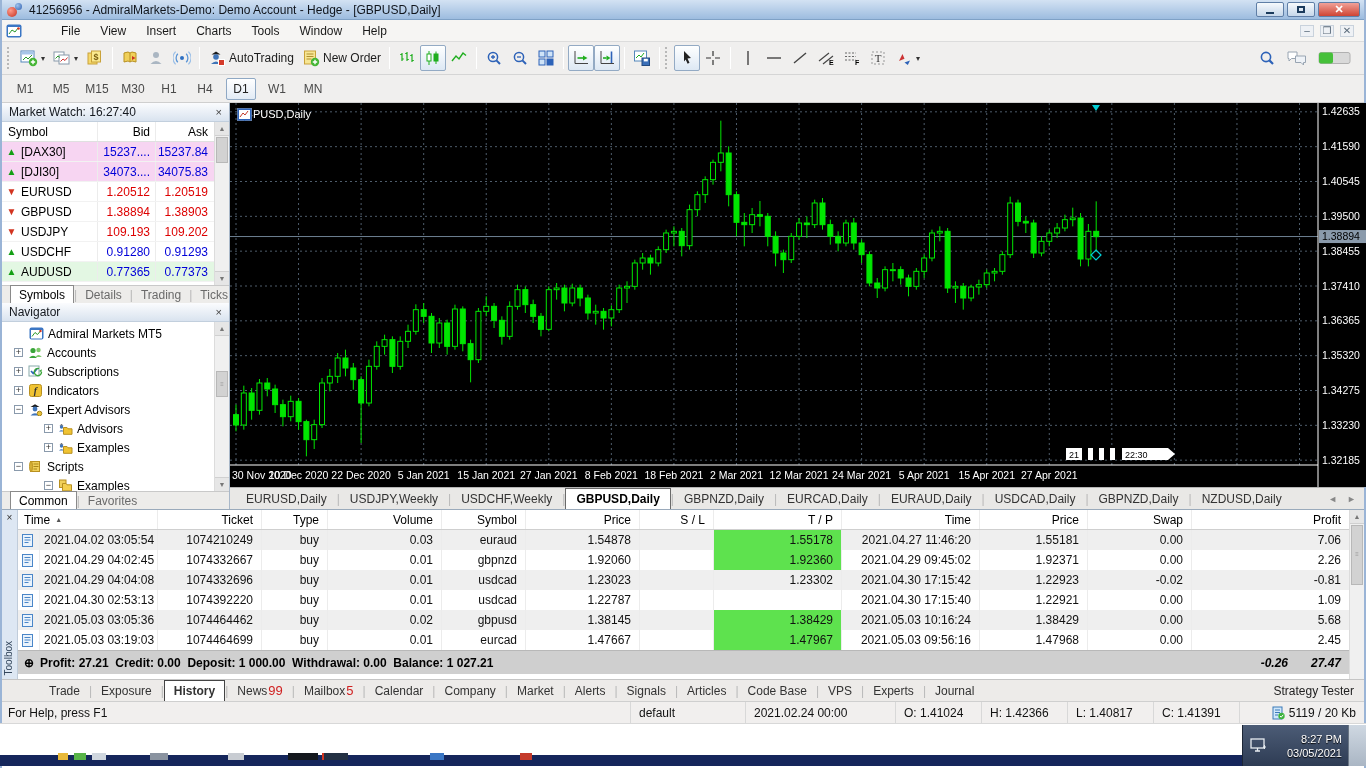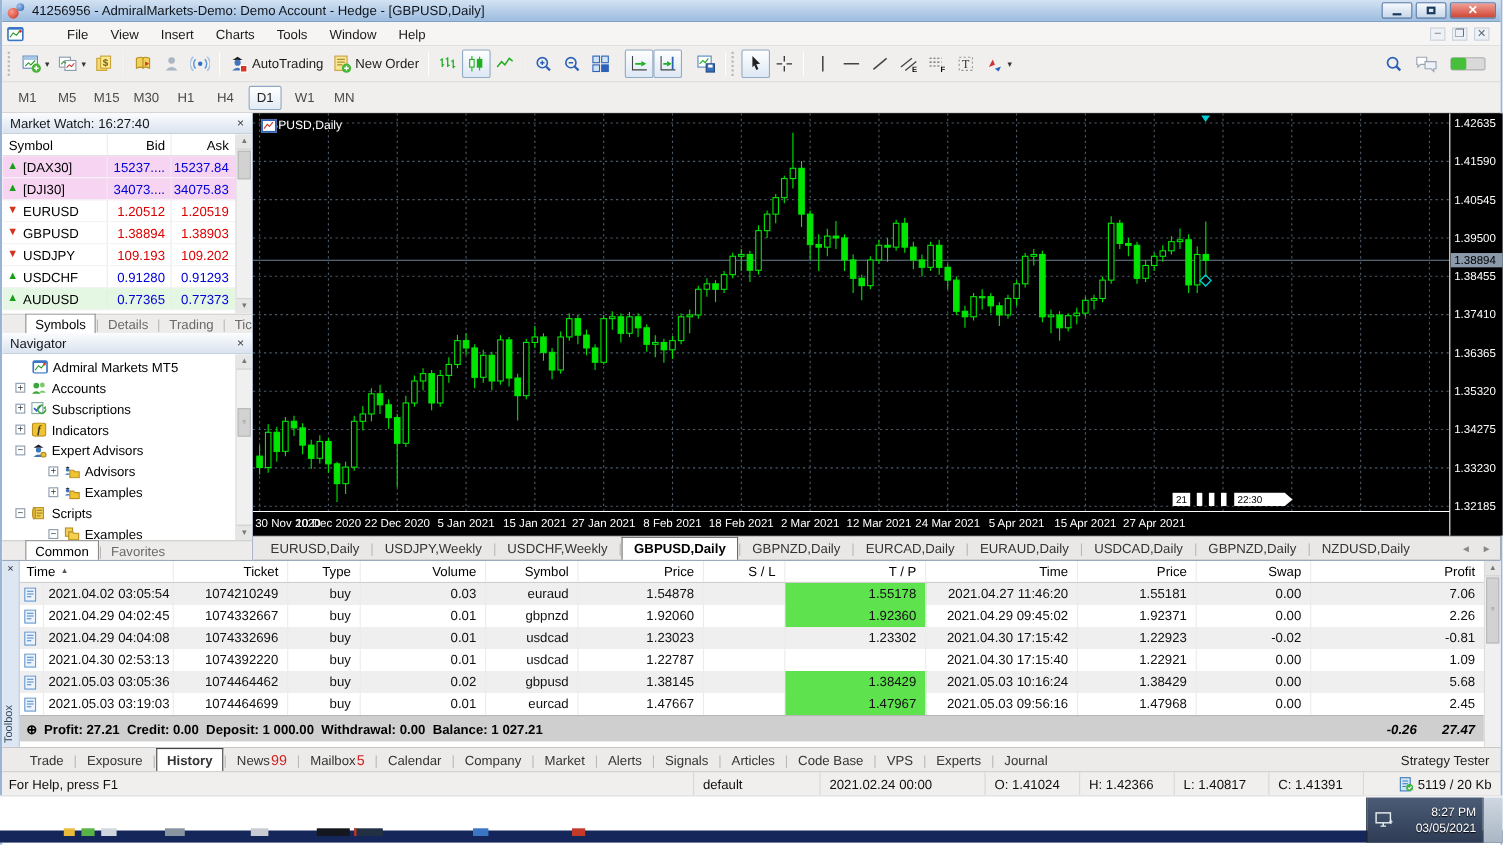--- a/index.html
+++ b/index.html
@@ -58,21 +58,21 @@
   .mw-head { border-bottom:1px solid #e0e0e0; color:#000; }
   .mw-head .h { padding-left:6px; }
   .mw-head .r, .mw-row .num { justify-content:flex-end; padding-right:5px; }
   .mw-row { border-bottom:1px solid #f2f2f2; }
   .mw-row .sym { padding-left:4px; gap:4px; color:#000; }
   .mw-row .tick { font-size:10px; width:11px; text-align:center; }
   .mw-row.up .tick { color:#15a015; } .mw-row.down .tick { color:#d23420; }
   .mw-row.up .num { color:#0000d8; } .mw-row.down .num { color:#dd0000; }
   .mw-row.bg-pink { background:#f7d5f2; } .mw-row.bg-green { background:#e3f7e3; }
 
-  .ptabs { height:18px; flex:none; background:#edecea; border-top:1px solid #c9c9c9; display:flex; align-items:stretch; padding-left:21px; color:#6a6a6a; }
+  .ptabs { height:18px; flex:none; background:#edecea; border-top:1px solid #c9c9c9; display:flex; align-items:stretch; padding-left:8px; color:#6a6a6a; }
   .ptab { padding:0 8px; display:flex; align-items:center; }
   .ptab.active { background:#fff; border:1px solid #8a8a8a; border-bottom:none; margin-top:-1px; color:#000; }
   .psep { display:flex; align-items:center; color:#b8b8b8; }
 
   .nav-row { height:19px; display:flex; align-items:center; gap:4px; white-space:nowrap; color:#000; }
   .expander { width:9px; height:9px; flex:none; border:1px solid #8a9aac; background:#fff; font-size:9px; line-height:7px; text-align:center; color:#333; }
   .nav-ico { width:16px; height:15px; flex:none; display:flex; align-items:center; justify-content:center; }
 
   .chartcol { flex:1; display:flex; flex-direction:column; background:#000; min-width:0; }
   .chart-wrap { height:384px; flex:none; position:relative; }
@@ -98,21 +98,21 @@
   .sortarr { font-size:7px; color:#555; }
   .hrow.alt { background:#efefef; }
   .cell-tp.hit { background:#5ee24e; }
   .hsum { display:grid; grid-template-columns:22px 1152px 104px 1fr; height:24px; align-items:center; background:#cfcfcf; border-top:1px solid #b8b8b8; font-weight:bold; color:#000; }
   .hsum .ic { text-align:center; font-size:12px; }
   .hsum .txt { white-space:pre; }
   .hsum .r { text-align:right; padding-right:8px;font-style:italic; }
   .tb-scroll { position:absolute; right:0; top:0; bottom:0; width:15px; background:#f0f0f0; border-left:1px solid #dcdcdc; font-size:7px; color:#777; text-align:center; }
 
   
-  .btabs { height:22px; flex:none; background:#edebe9; border-top:1px solid #c5c5c5; display:flex; align-items:stretch; padding-left:16px; color:#333; }
+  .btabs { height:22px; flex:none; background:#edebe9; border-top:1px solid #c5c5c5; display:flex; align-items:stretch; padding-left:38px; color:#333; }
   .btab { padding:0 9px; display:flex; align-items:center; gap:1px; }
   .btab.active { background:#fff; border:1px solid #444; border-bottom:none; font-weight:bold; }
   .btab sub { color:#d02020; font-size:13px; }
   .btabs .right { margin-left:auto; display:flex; align-items:center; padding-right:10px; color:#222; }
 
   
   .status { height:22px; flex:none; background:#f1efee; border-top:1px solid #cfcfcf; display:flex; align-items:center; }
   .status .help { flex:1; padding-left:6px; white-space:pre; }
   .seg { height:100%; display:flex; align-items:center; border-left:1px solid #d8d8d8; padding:0 8px; white-space:pre; }
   .seg.profile { width:115px; }

